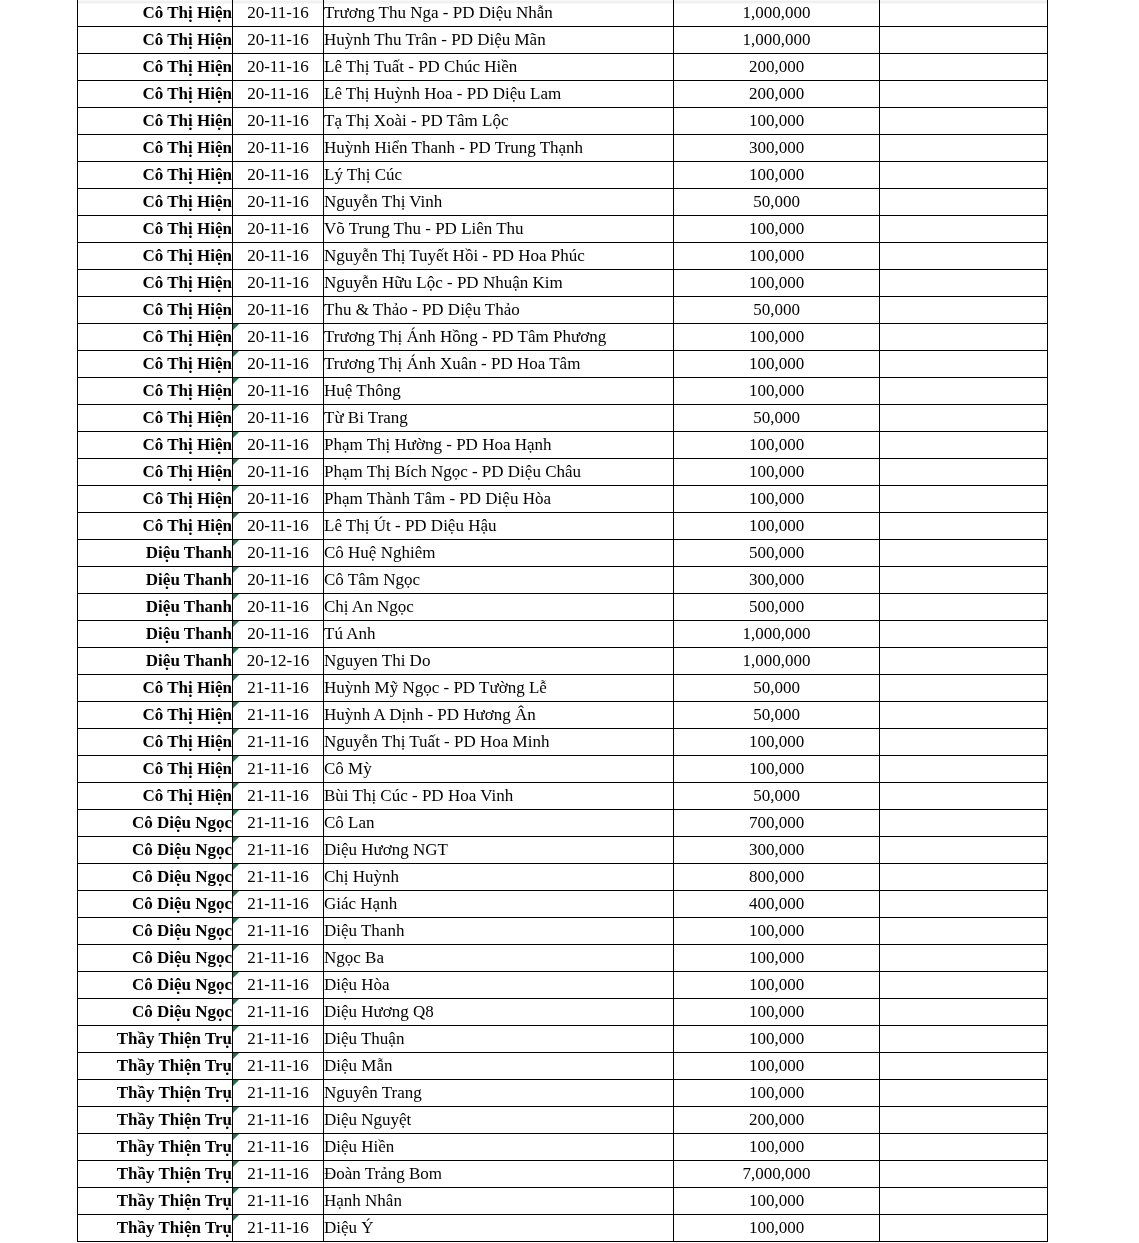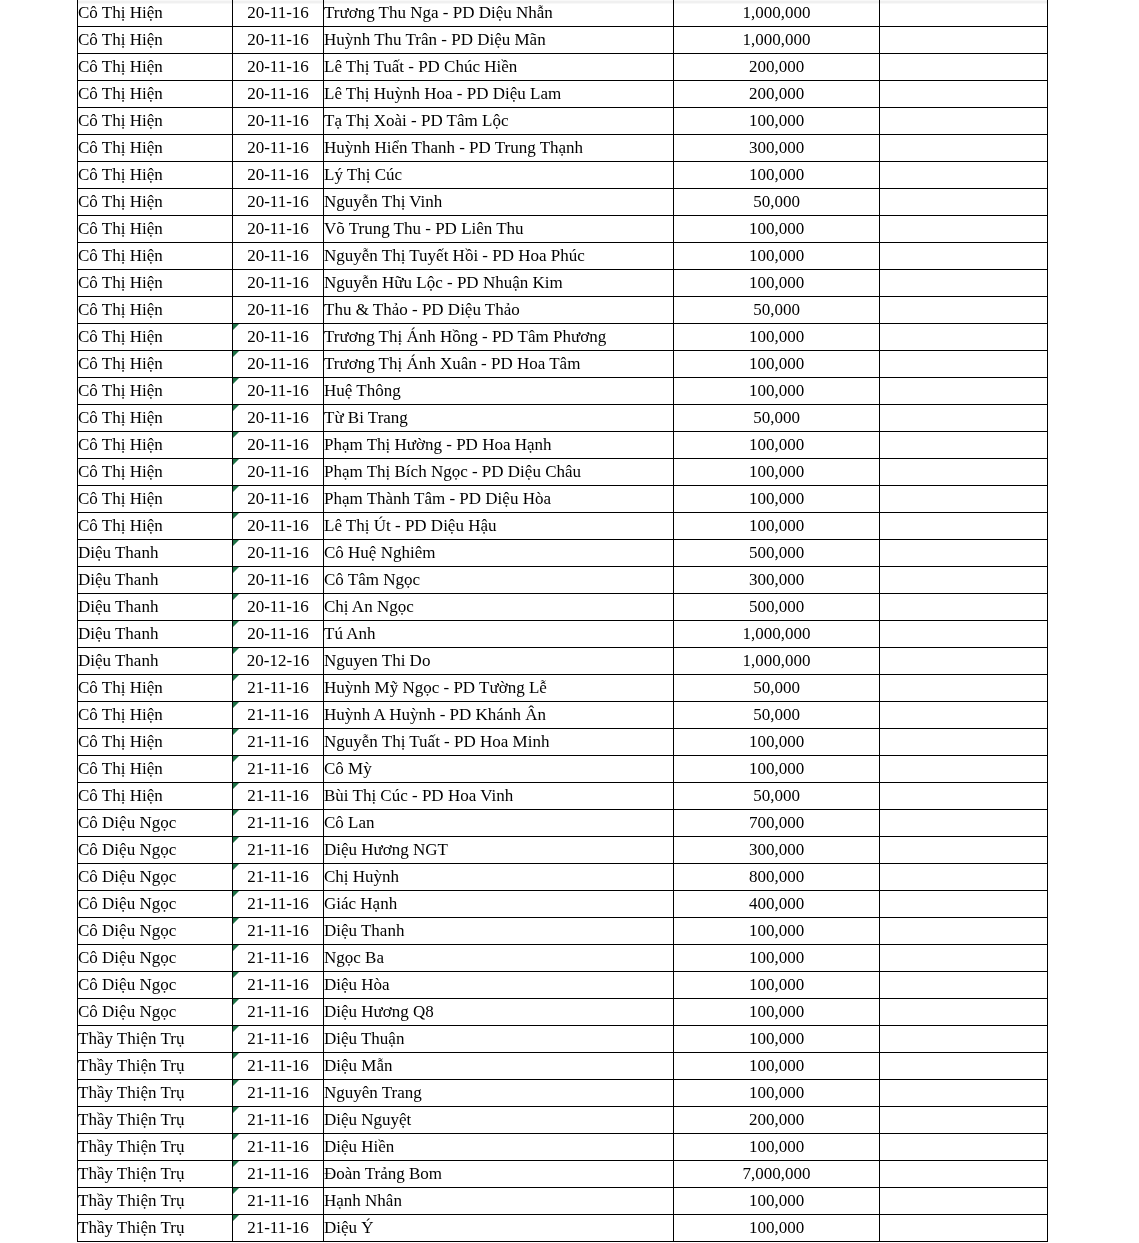--- a/index.html
+++ b/index.html
@@ -37,21 +37,21 @@
     white-space: nowrap;
     overflow: hidden;
     position: relative;
     background: var(--bg-color);
     vertical-align: middle;
   }
   
   table.grid tr:first-child td {
     background: linear-gradient(to bottom, var(--strip-color) 0px, var(--strip-color) 3px, var(--bg-color) 3px);
   }
-  td.c-collector { text-align: left; }
+  td.c-collector { text-align: right; font-weight: bold; }
   td.c-date      { text-align: center; margin-left: 37px; }
   td.c-donor     { text-align: left;  padding-left: 4px; }
   td.c-amount    { text-align: center; padding-right: 11px; }
   td.c-note      { }
   .flag {
     display: none;
     position: absolute;
     left: 0; top: 0;
     width: 0; height: 0;
     border-top: 6px solid var(--flag-color);
@@ -250,21 +250,21 @@
         <tr class="flagged">
     <td class="c-collector">Cô Thị Hiện</td>
     <td class="c-date"><span class="flag"></span><span>21-11-16</span></td>
     <td class="c-donor">Huỳnh Mỹ Ngọc - PD Tường Lễ</td>
     <td class="c-amount">50,000</td>
     <td class="c-note"></td>
   </tr>
         <tr class="flagged">
     <td class="c-collector">Cô Thị Hiện</td>
     <td class="c-date"><span class="flag"></span><span>21-11-16</span></td>
-    <td class="c-donor">Huỳnh A Huỳnh - PD Khánh Ân</td>
+    <td class="c-donor">Huỳnh A Dịnh - PD Hương Ân</td>
     <td class="c-amount">50,000</td>
     <td class="c-note"></td>
   </tr>
         <tr class="flagged">
     <td class="c-collector">Cô Thị Hiện</td>
     <td class="c-date"><span class="flag"></span><span>21-11-16</span></td>
     <td class="c-donor">Nguyễn Thị Tuất - PD Hoa Minh</td>
     <td class="c-amount">100,000</td>
     <td class="c-note"></td>
   </tr>

